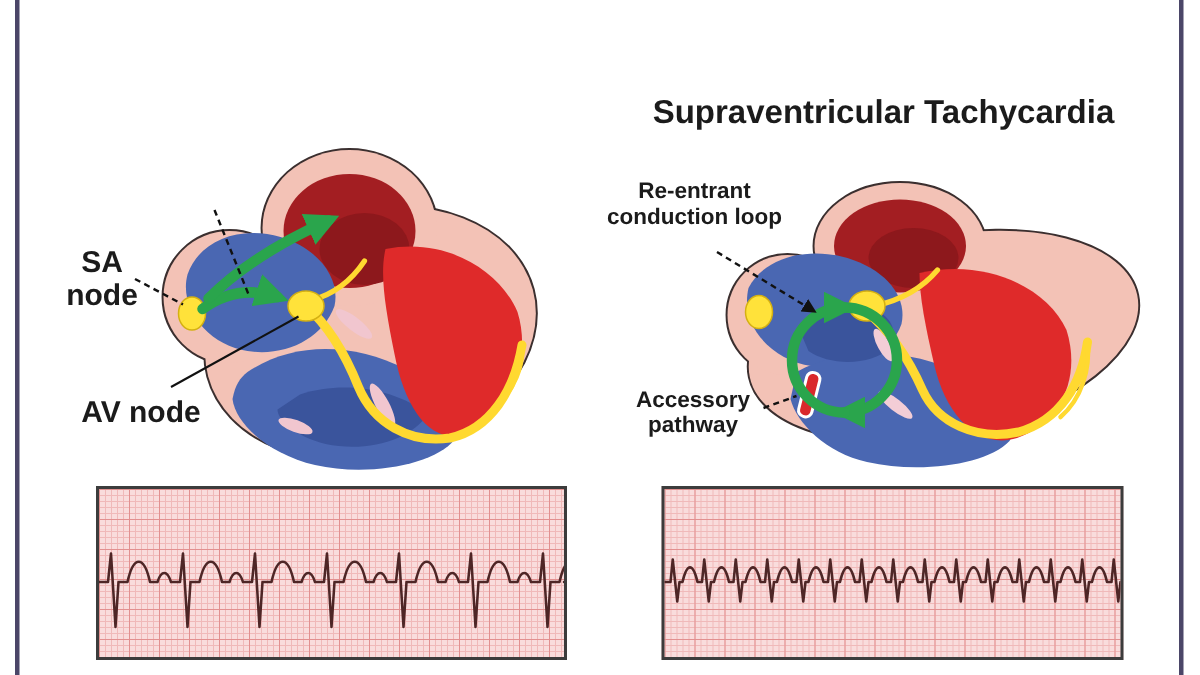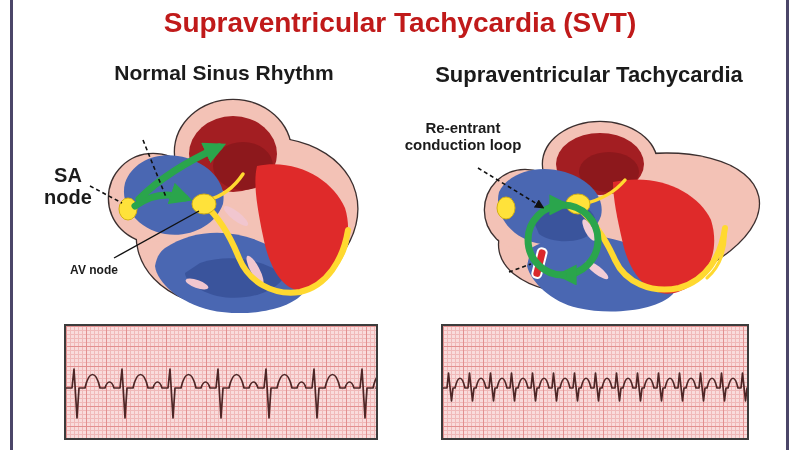--- a/index.html
+++ b/index.html
@@ -16,21 +16,21 @@
   .panel-heading.left{left:84px;top:61px;width:280px;font-size:21px;}
   .panel-heading.right{left:419px;top:62px;width:340px;font-size:22px;}
   .heart-svg{position:absolute;z-index:1;}
   #heart-left{left:105px;top:88px;width:270px;height:236px;}
   #heart-right{left:483px;top:120px;width:292px;height:196px;}
   .lines-layer{position:absolute;left:0;top:0;width:800px;height:450px;z-index:2;}
   .diagram-label{position:absolute;z-index:3;font-weight:bold;font-size:15px;
       line-height:1.12;text-align:center;color:var(--heading-black,#1b1b1b);}
   .lbl-conduction{left:22px;top:99px;width:150px;font-size:15.5px;}
   .lbl-sa{left:28px;top:164px;width:80px;font-size:20px;}
-  .lbl-av{left:52px;top:264px;width:84px;font-size:12px;}
+  .lbl-av{left:52px;top:264px;width:84px;font-size:20px;}
   .lbl-reentrant{left:398px;top:120px;width:130px;}
   .lbl-accessory{left:412px;top:259px;width:100px;}
   .ecg-strip{position:absolute;top:324px;height:112px;z-index:1;
       border:2px solid #3c3c3c;
       background-color:var(--ecg-paper,#f9dcdc);
       background-image:
         linear-gradient(var(--ecg-grid-major,#e29090) 1px,transparent 1px),
         linear-gradient(90deg,var(--ecg-grid-major,#e29090) 1px,transparent 1px),
         linear-gradient(var(--ecg-grid-minor,#f0b9b9) 1px,transparent 1px),
         linear-gradient(90deg,var(--ecg-grid-minor,#f0b9b9) 1px,transparent 1px);
@@ -41,23 +41,21 @@
   .ecg-wave path{fill:none;stroke:var(--ecg-trace,#4e2626);stroke-width:1.7;
       stroke-linejoin:round;stroke-linecap:round;}
 </style>
 </head>
 <body>
 
 <div class="figure">
   <div class="frame left"></div>
   <div class="frame right"></div>
 
-  <div class="page-title">Supraventricular Tachycardia (SVT)</div>
 
-  <div class="panel-heading left">Normal Sinus Rhythm</div>
   <div class="panel-heading right">Supraventricular Tachycardia</div>
 
   <svg id="heart-left" class="heart-svg" viewBox="0 0 270 236">
     <defs>
       <marker id="ah-l" viewBox="0 0 10 10" refX="6.5" refY="5" markerWidth="3.2" markerHeight="3.2" orient="auto">
         <path d="M0,0 L10,5 L0,10 Z" fill="#2aa54c"></path>
       </marker>
     </defs>
 
     <g stroke="#3b2f2f" stroke-width="2.6" fill="#f3c2b6">
@@ -151,20 +149,21 @@
       <path d="M90,186 L122,203" stroke-width="1.6" stroke-dasharray="4 3"></path>
       <path d="M114,258 L199,211" stroke-width="1.4"></path>
       <path d="M478,168 L542,207" stroke-width="1.6" stroke-dasharray="4 3" marker-end="url(#ah-k)"></path>
       <path d="M509,272 L531,264" stroke-width="1.6" stroke-dasharray="4 3"></path>
     </g>
   </svg>
 
   <div class="diagram-label lbl-sa">SA node</div>
   <div class="diagram-label lbl-av">AV node</div>
   <div class="diagram-label lbl-reentrant">Re-entrant conduction loop</div>
+  <div class="diagram-label lbl-accessory">Accessory pathway</div>
 
   <div id="ecg-left" class="ecg-strip">
     <svg class="ecg-wave" viewBox="0 0 310 112" preserveAspectRatio="none">
       <path id="ecg-left-path" d="M0,62 L6,62 l2,-19 l3,49 l2,-30 l6,0 c4,-18 11,-18 15,0 l5,0 c2.5,-8 6.5,-8 9,0 L54,62 l2,-19 l3,49 l2,-30 l6,0 c4,-18 11,-18 15,0 l5,0 c2.5,-8 6.5,-8 9,0 L102,62 l2,-19 l3,49 l2,-30 l6,0 c4,-18 11,-18 15,0 l5,0 c2.5,-8 6.5,-8 9,0 L150,62 l2,-19 l3,49 l2,-30 l6,0 c4,-18 11,-18 15,0 l5,0 c2.5,-8 6.5,-8 9,0 L198,62 l2,-19 l3,49 l2,-30 l6,0 c4,-18 11,-18 15,0 l5,0 c2.5,-8 6.5,-8 9,0 L246,62 l2,-19 l3,49 l2,-30 l6,0 c4,-18 11,-18 15,0 l5,0 c2.5,-8 6.5,-8 9,0 L294,62 l2,-19 l3,49 l2,-30 l6,0 c4,-18 11,-18 15,0 l5,0 c2.5,-8 6.5,-8 9,0 L310,62"></path>
     </svg>
   </div>
   <div id="ecg-right" class="ecg-strip">
     <svg class="ecg-wave" viewBox="0 0 304 112" preserveAspectRatio="none">
       <path id="ecg-right-path" d="M0,62 L4,62 l1.5,-15 l3,28 l1.5,-13 l2,0 c3,-13 7,-13 10,0 L25,62 l1.5,-15 l3,28 l1.5,-13 l2,0 c3,-13 7,-13 10,0 L46,62 l1.5,-15 l3,28 l1.5,-13 l2,0 c3,-13 7,-13 10,0 L67,62 l1.5,-15 l3,28 l1.5,-13 l2,0 c3,-13 7,-13 10,0 L88,62 l1.5,-15 l3,28 l1.5,-13 l2,0 c3,-13 7,-13 10,0 L109,62 l1.5,-15 l3,28 l1.5,-13 l2,0 c3,-13 7,-13 10,0 L130,62 l1.5,-15 l3,28 l1.5,-13 l2,0 c3,-13 7,-13 10,0 L151,62 l1.5,-15 l3,28 l1.5,-13 l2,0 c3,-13 7,-13 10,0 L172,62 l1.5,-15 l3,28 l1.5,-13 l2,0 c3,-13 7,-13 10,0 L193,62 l1.5,-15 l3,28 l1.5,-13 l2,0 c3,-13 7,-13 10,0 L214,62 l1.5,-15 l3,28 l1.5,-13 l2,0 c3,-13 7,-13 10,0 L235,62 l1.5,-15 l3,28 l1.5,-13 l2,0 c3,-13 7,-13 10,0 L256,62 l1.5,-15 l3,28 l1.5,-13 l2,0 c3,-13 7,-13 10,0 L277,62 l1.5,-15 l3,28 l1.5,-13 l2,0 c3,-13 7,-13 10,0 L298,62 l1.5,-15 l3,28 l1.5,-13 l2,0 c3,-13 7,-13 10,0 L304,62"></path>
     </svg>

